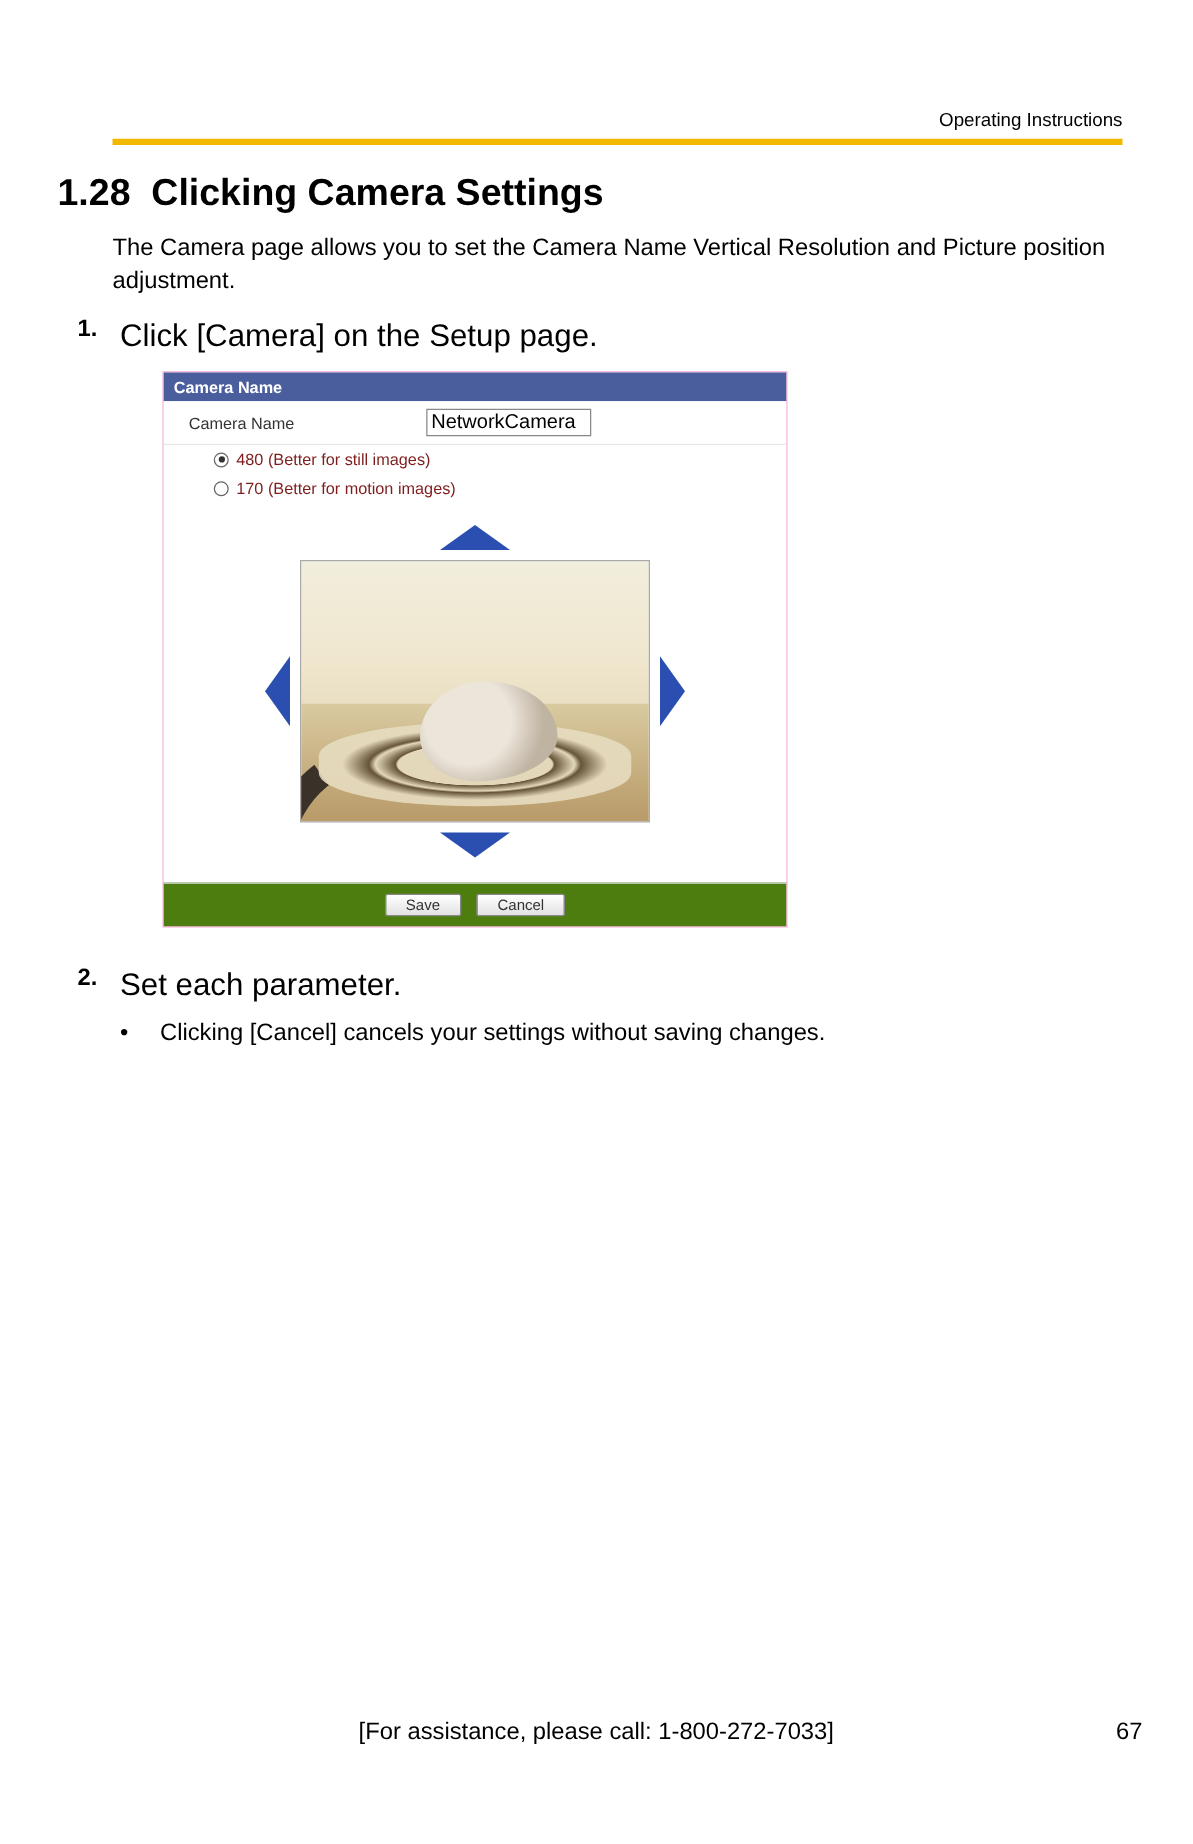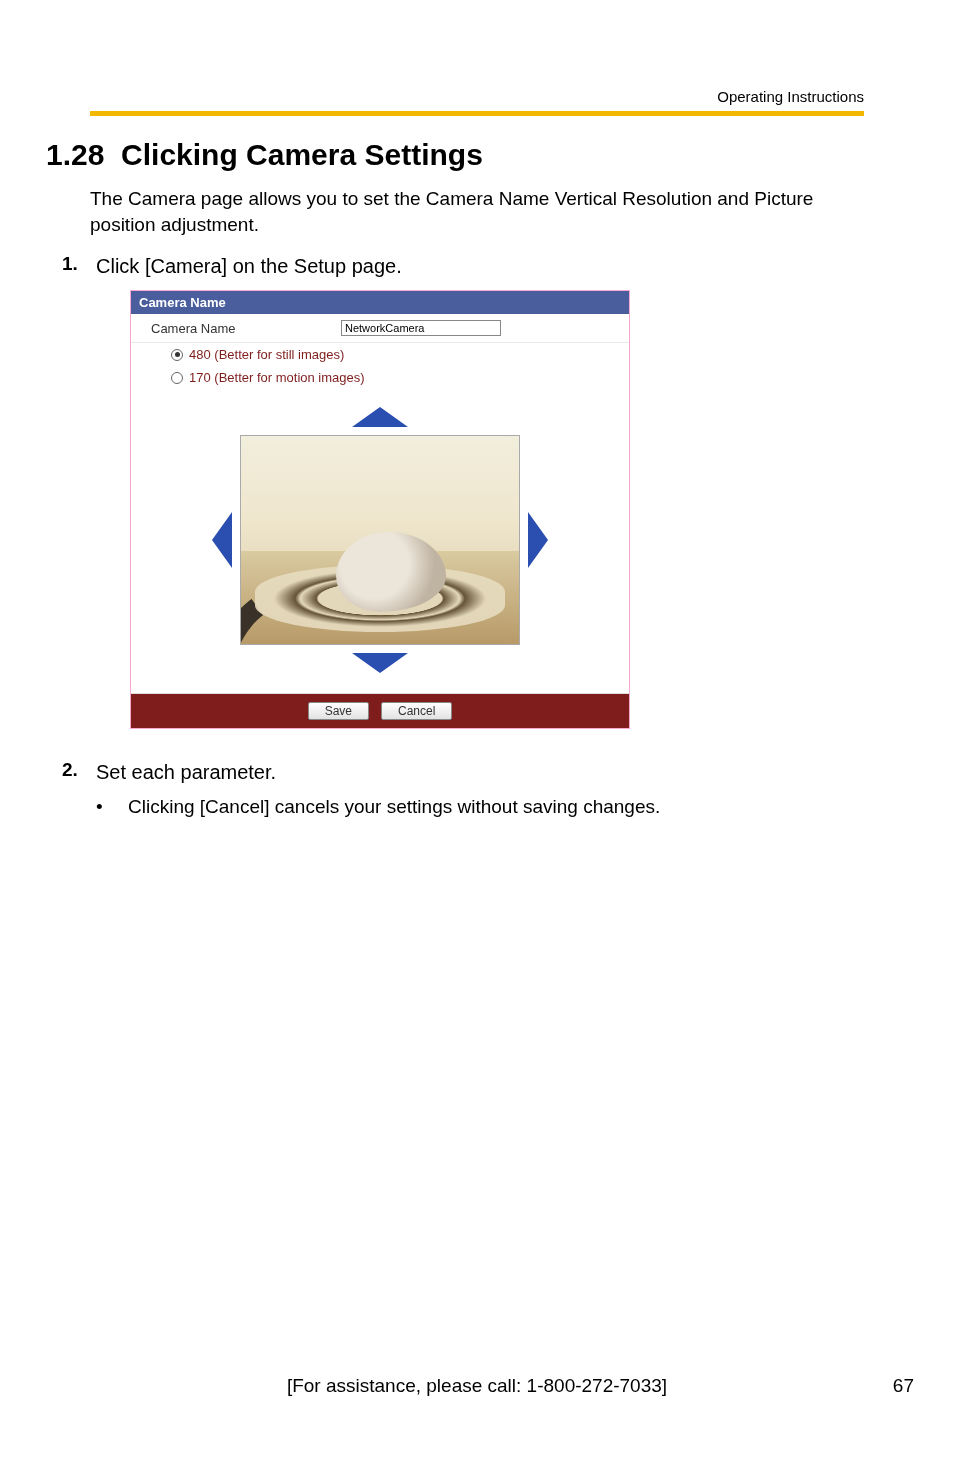--- a/index.html
+++ b/index.html
@@ -5,21 +5,21 @@
   * { box-sizing: border-box; margin: 0; padding: 0; }
   body {
     font-family: Arial, Helvetica, sans-serif;
     background: #fff;
     width: 954px;
     height: 1475px;
     position: relative;
     color: #000;
   }
   .page {
-    padding: 88px 90px 0 90px;
+    padding: 88px 56px 0 90px;
   }
   .header-label {
     text-align: right;
     font-size: 15px;
     margin-bottom: 6px;
   }
   .accent-bar {
     height: 5px;
     background: #f2b800;
     margin-bottom: 22px;
@@ -41,21 +41,21 @@
     margin-bottom: 10px;
     margin-left: -28px;
   }
   .step-num {
     font-weight: bold;
     font-size: 19px;
     width: 34px;
     flex-shrink: 0;
   }
   .step-text {
-    font-size: 20px;
+    font-size: 25px;
     line-height: 1.35;
     text-align: center;
   }
   .bullet-row {
     display: flex;
     margin-left: 6px;
     font-size: 19px;
   }
   .bullet-dot {
     width: 32px;
@@ -83,23 +83,23 @@
     padding: 6px 8px 6px 20px;
     border-bottom: 1px solid #e8e8e8;
     background: #fff;
   }
   .ui-row-label {
     width: 190px;
     color: #333;
   }
   .ui-input {
     border: 1px solid #888;
-    font-size: 11px;
+    font-size: 16px;
     padding: 1px 3px;
-    width: 160px;
+    width: 132px;
     background: #fff;
   }
   .radio-row {
     display: flex;
     align-items: center;
     padding: 4px 8px 4px 40px;
     background: #fff;
     gap: 6px;
     color: #7f1d1d;
   }
@@ -178,21 +178,21 @@
   }
   .preview .arc {
     position:absolute; left:-10%; top:70%; width:60%; height:90%;
     border: 20px solid #3a3128;
     border-radius: 50%;
     border-right-color: transparent;
     border-top-color: transparent;
     transform: rotate(10deg);
   }
   .btn-row {
-    background: #7f1d1d;
+    background: #4d7c0f;
     border-top: 1px solid #ddd;
     padding: 8px;
     display: flex;
     justify-content: center;
     gap: 12px;
   }
   .btn {
     font-size: 12px;
     border: 1px solid #888;
     background: linear-gradient(#fff,#e2e2e2);

